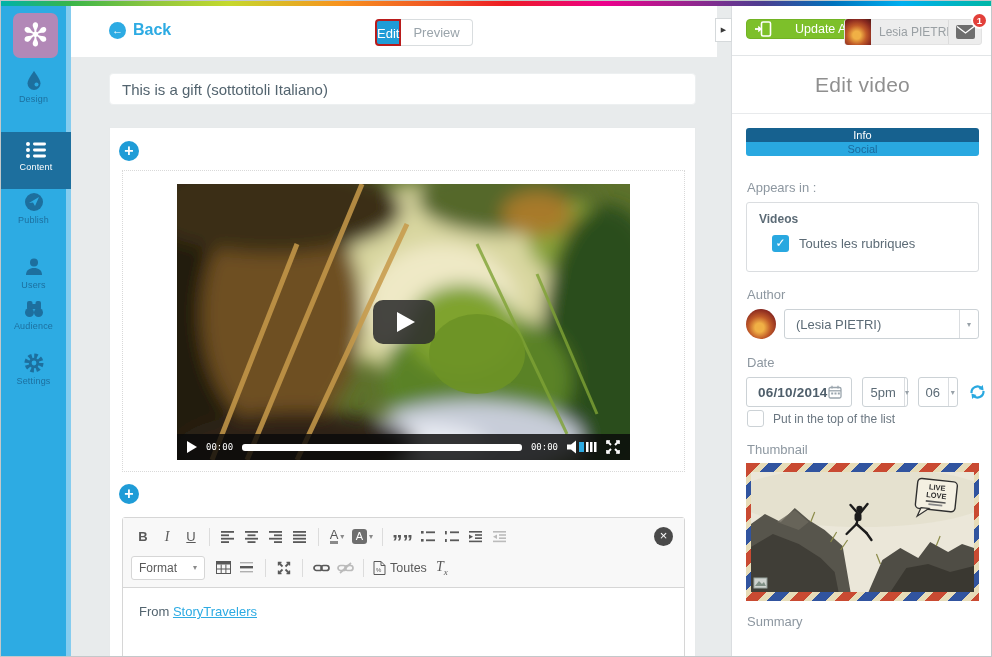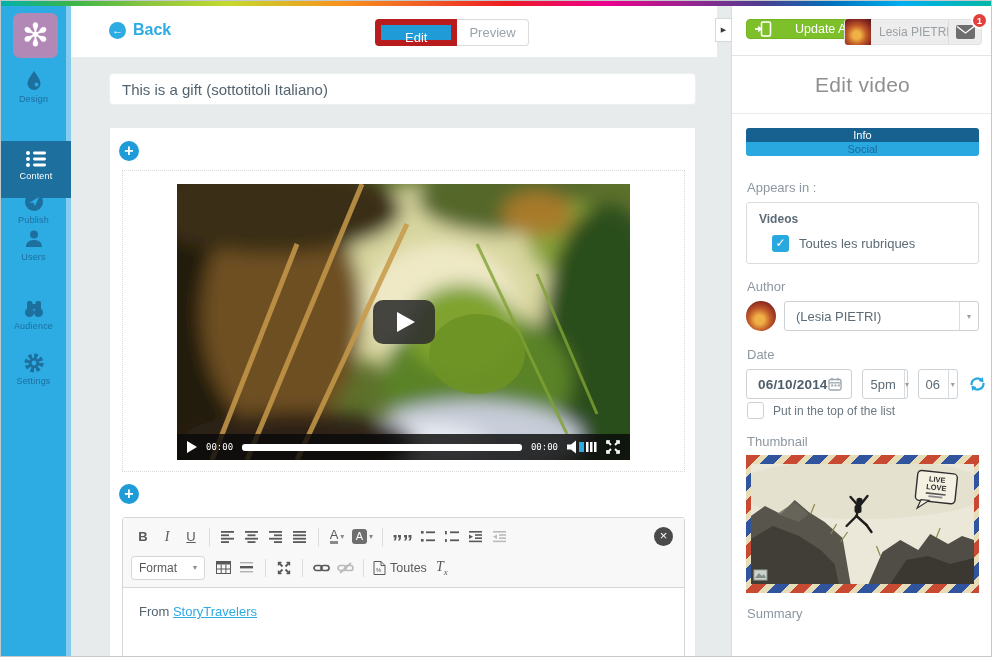--- a/index.html
+++ b/index.html
@@ -27,21 +27,21 @@
   .nav-item .nav-label { font-size:9px; letter-spacing:.2px; }
   .nav-item.active { width:70px; background:#1d6f9e; color:#fff; }
 
   
   .topbar { position:absolute; left:70px; top:5px; width:646px; height:51px; background:#fff; }
   .back-link { position:absolute; left:38px; top:15px; display:flex; align-items:center; gap:7px;
     color:#2dabe3; font-size:16px; font-weight:bold; cursor:pointer; }
   .back-circle { width:17px; height:17px; border-radius:50%; background:#2dabe3; color:#fff;
     font-size:11px; line-height:16px; text-align:center; font-weight:bold; }
   .mode-btns { position:absolute; left:304px; top:13px; display:flex; }
-  .btn-edit { height:27px; padding:0 24px; background:#1f9cd7; border:6px solid #b91c1c;
+  .btn-edit { height:27px; padding:0 0; background:#1f9cd7; border:2px solid #b91c1c;
     border-radius:4px 0 0 4px; color:#fff; font-size:13px; line-height:25px; cursor:pointer; }
   .btn-preview { height:27px; padding:0 12px; background:#fff; border:1px solid #d9dddf;
     border-left:none; border-radius:0 4px 4px 0; color:#9aa4ab; font-size:13px; line-height:25px; cursor:pointer; }
   .panel-handle { position:absolute; left:714px; top:17px; width:17px; height:24px; background:#fff;
     border:1px solid #d5d9db; color:#3a3a3a; font-size:7px; line-height:22px; text-align:center;
     cursor:pointer; z-index:30; }
 
   
   .title-input { position:absolute; left:108px; top:72px; width:587px; height:32px; background:#fff;
     border:1px solid #edf0f1; border-radius:4px; padding:0 12px; font-size:15px; color:#53646f;
@@ -115,21 +115,21 @@
   .panel-title { height:58px; line-height:58px; text-align:center; font-size:21px; color:#8f8f8f;
     border-bottom:1px solid #e8eaec; font-weight:normal; letter-spacing:.3px; }
   .tabs { margin:14px 14px 0; display:flex; height:28px; font-size:11px; border-radius:3px;
     overflow:hidden;flex-direction:column; }
   .tab { flex:1; display:flex; align-items:center; justify-content:center; cursor:pointer; }
   .tab-info { background:#16618f; color:#fff; }
   .tab-social { background:#29a8e0; color:#1a6a9d; }
   .lbl { margin:20px 15px 7px; font-size:13px; color:#8d97a0; }
   .appears-box { margin:0 14px; border:1px solid #dadde0; border-radius:3px; padding:9px 12px 11px; }
   .appears-group { font-size:12px; color:#5c6b76; font-weight:bold; }
-  .appears-row { margin:9px 0 0 13px; display:flex; align-items:center; gap:10px; font-size:13px;
+  .appears-row { margin:9px 0 8px 13px; display:flex; align-items:center; gap:10px; font-size:13px;
     color:#5c6b76; }
   .checkbox { width:17px; height:17px; border-radius:3px; flex:none; cursor:pointer; }
   .checkbox.checked { background:#29a8e0; color:#fff; font-size:12px; line-height:17px; text-align:center; }
   .checkbox.checked::after { content:"\2713"; }
   .checkbox.unchecked { background:#fff; border:1px solid #ccd2d6; }
   .author-row { margin:0 14px; display:flex; align-items:center; gap:8px; }
   .author-avatar { width:30px; height:30px; border-radius:50%; flex:none;
     background:radial-gradient(circle at 45% 62%, #f0b045 0 18%, #c05a28 45%, #8c2b20 72%, #4e1715 100%); }
   .select-box { height:30px; border:1px solid #ccd2d6; border-radius:3px; background:#fff;
     display:flex; align-items:center; cursor:pointer; }
@@ -163,21 +163,21 @@
     <div class="logo"><span>✻</span></div>
 
     <div class="nav-item" style="top:60px">
       <svg width="20" height="22" viewBox="0 0 20 22">
         <path d="M10 1 C10 1 3.5 9.5 3.5 13.5 a6.5 6.5 0 0 0 13 0 C16.5 9.5 10 1 10 1 z" fill="currentColor"></path>
         <circle cx="12.5" cy="14.5" r="2" fill="#2dabe3"></circle>
       </svg>
       <div class="nav-label">Design</div>
     </div>
 
-    <div class="nav-item active" style="top:136px;height:57px;padding-top:3px">
+    <div class="nav-item active" style="top:127px;height:57px;padding-top:3px">
       <svg width="22" height="20" viewBox="0 0 22 20">
         <g fill="currentColor">
           <circle cx="3" cy="4" r="2"></circle>
             <rect x="8" y="2.6" width="13" height="2.8" rx="1.4"></rect>
           <circle cx="3" cy="10" r="2"></circle>
             <rect x="8" y="8.6" width="13" height="2.8" rx="1.4"></rect>
           <circle cx="3" cy="16" r="2"></circle>
             <rect x="8" y="14.6" width="13" height="2.8" rx="1.4"></rect>
         </g>
       </svg>
@@ -185,21 +185,21 @@
     </div>
 
     <div class="nav-item" style="top:181px">
       <svg width="22" height="22" viewBox="0 0 22 22">
         <circle cx="11" cy="11" r="9" fill="currentColor"></circle>
         <polygon points="6,12 16,6 12,15 10,11.5" fill="#2dabe3"></polygon>
       </svg>
       <div class="nav-label">Publish</div>
     </div>
 
-    <div class="nav-item" style="top:219px">
+    <div class="nav-item" style="top:247px">
       <svg width="20" height="21" viewBox="0 0 20 21">
         <circle cx="10" cy="5.5" r="4" fill="currentColor"></circle>
         <path d="M2 18 c0-5 3.5-7 8-7 s8 2 8 7 z" fill="currentColor"></path>
       </svg>
       <div class="nav-label">Users</div>
     </div>
 
     <div class="nav-item" style="top:289px">
       <svg width="24" height="20" viewBox="0 0 24 20">
         <g fill="currentColor">

